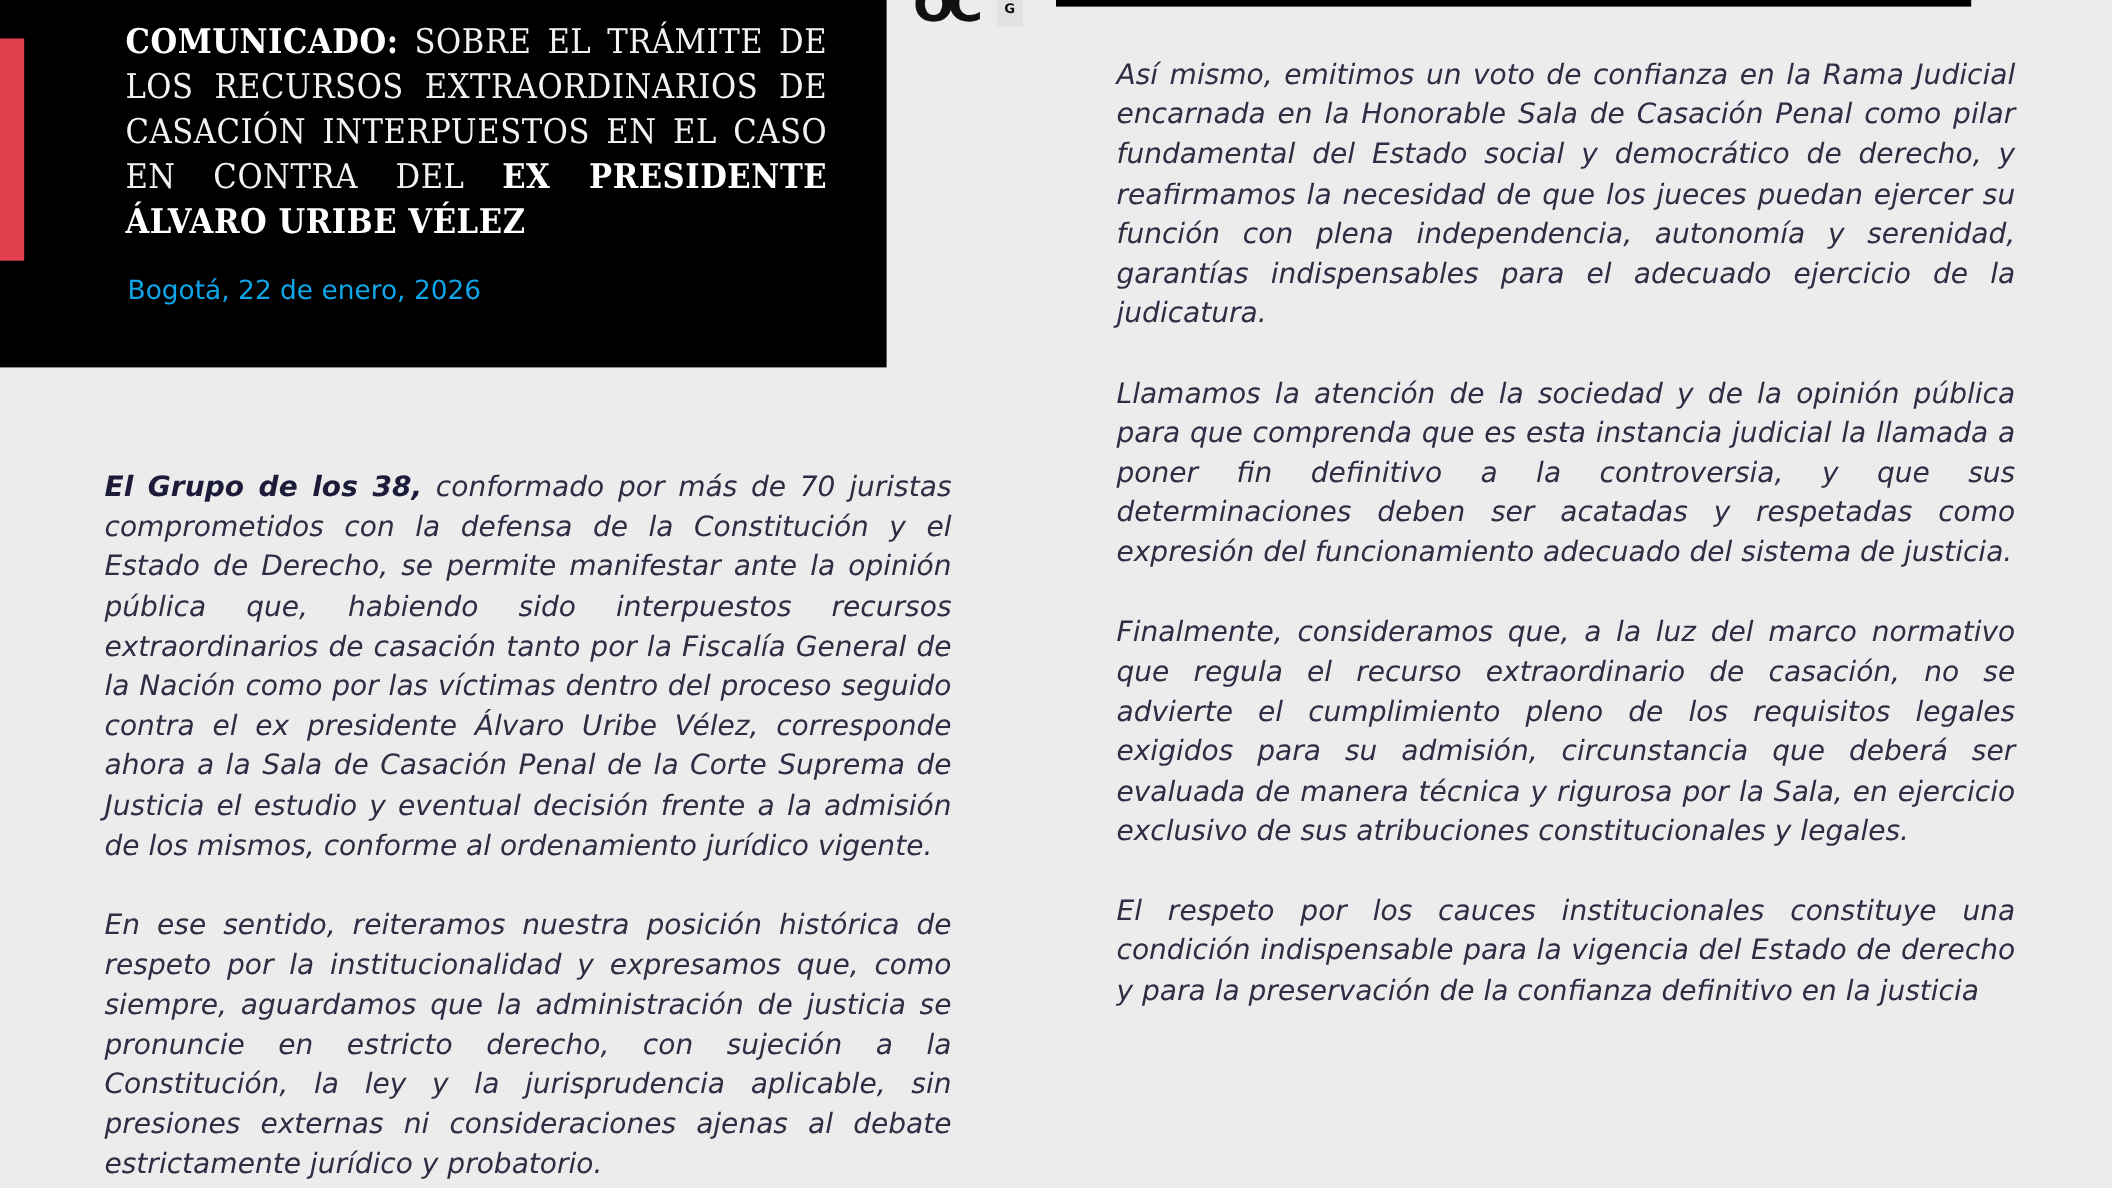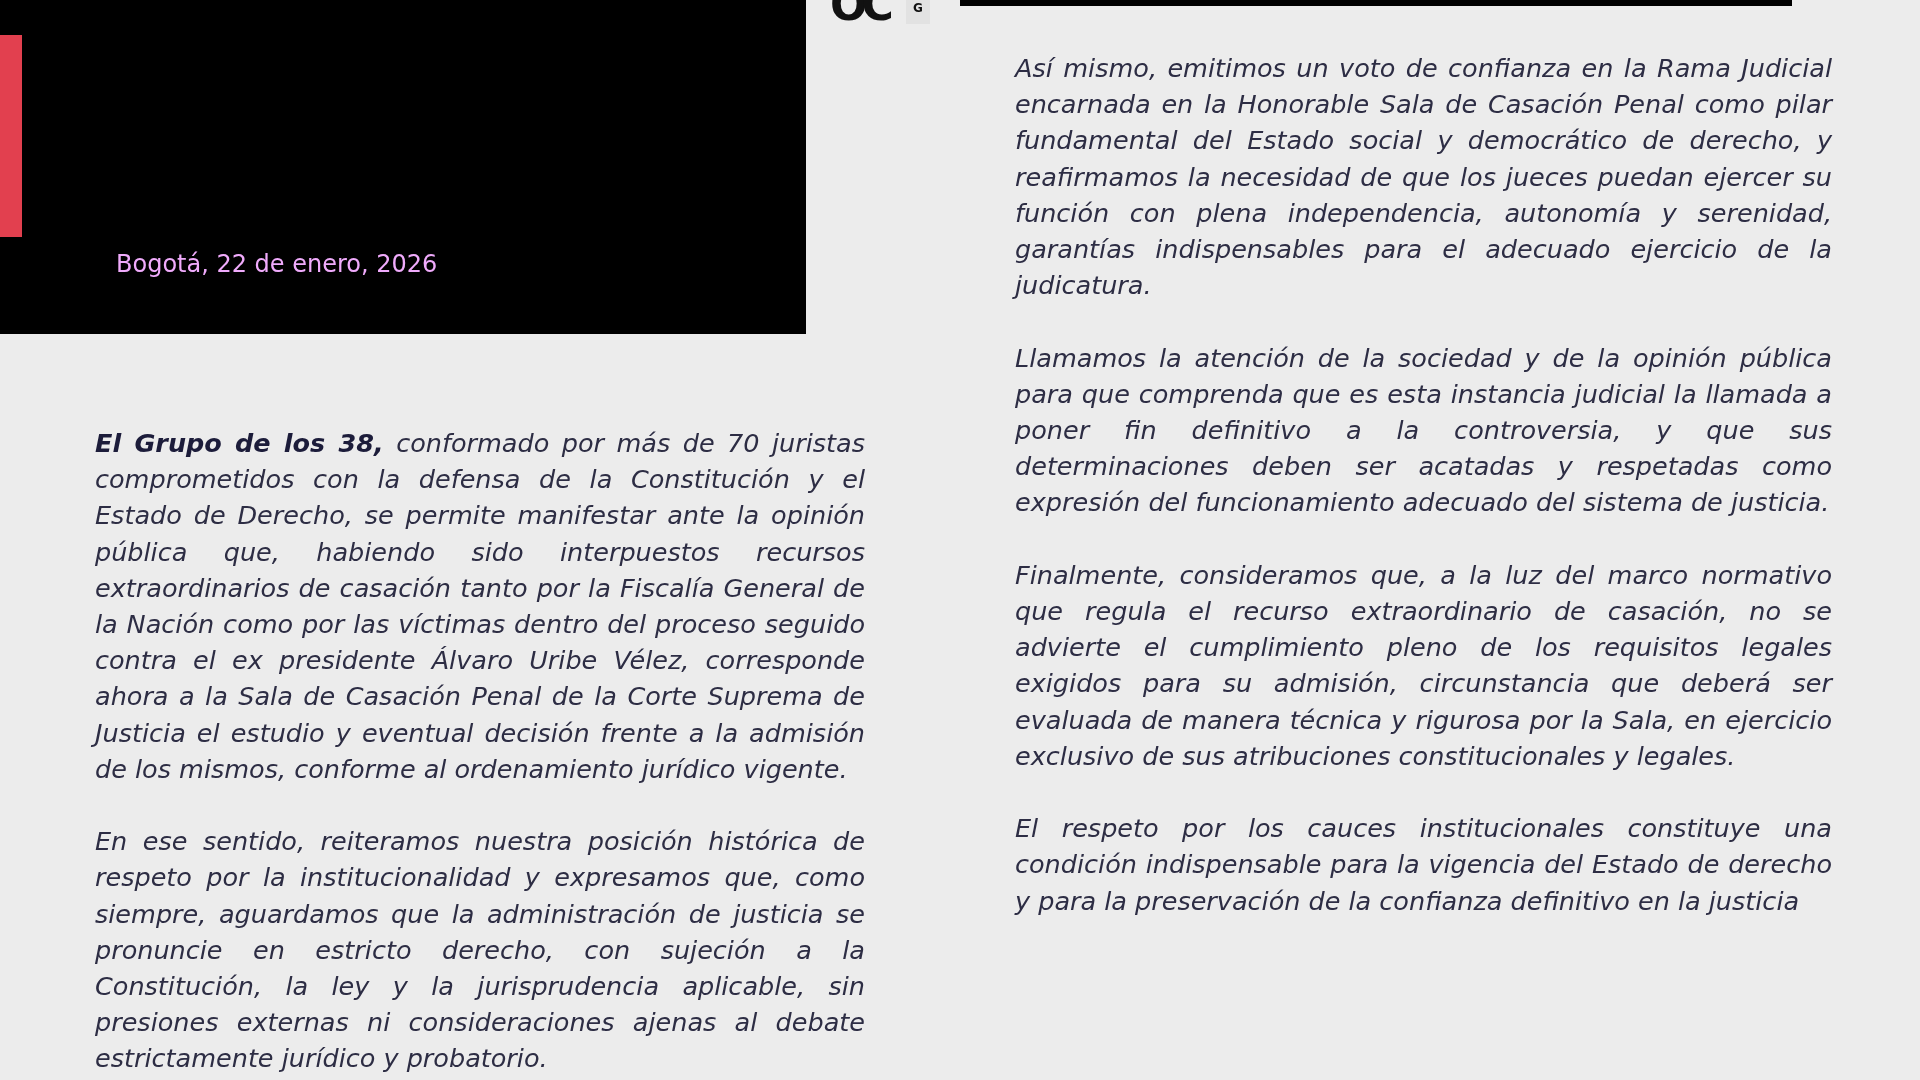--- a/index.html
+++ b/index.html
@@ -21,21 +21,21 @@
     font-family:"DejaVu Serif", serif;
     font-size:31px; line-height:41px; color:#f2f2f2;
     text-align:justify; text-align-last:left;
     text-transform:uppercase; letter-spacing:0.5px;
     font-stretch:condensed;
   }
   .title b { font-weight:bold; color:#ffffff; }
   .title .light { font-weight:normal; }
   .date {
     position:absolute; left:116px; top:250px;
-    font-size:24px; color:#f0abfc;
+    font-size:24px; color:#0ea5e9;
   }
   .logo {
     position:absolute; left:830px; top:-14px; width:104px; height:38px;
   }
   .logo .oo { font-family:"DejaVu Sans", sans-serif; font-weight:bold; font-size:44px; color:#111; letter-spacing:-6px; line-height:38px; }
   .logo .small { position:absolute; left:76px; top:14px; width:24px; height:24px; background:#e2e2e2; font-size:12px; font-weight:bold; color:#111; text-align:center; line-height:16px; }
   .top-bar {
     position:absolute; left:960px; top:0; width:832px; height:6px; background:#000;
   }
   .col {
@@ -46,20 +46,21 @@
   .col p { margin:0 0 36.2px 0; }
   .col-left { left:95px; top:393px; width:770px;margin-top:32px; }
   .col-right { left:993px; top:50px; width:817px;margin-left:22px; }
   .col b { font-weight:bold; color:#1c1c3a; }
 </style>
 </head>
 <body>
 
 <div class="header-box">
   <div class="red-bar"></div>
+  <div class="title"><b>COMUNICADO:</b><span class="light"> SOBRE EL TRÁMITE DE LOS RECURSOS EXTRAORDINARIOS DE CASACIÓN INTERPUESTOS EN EL CASO EN CONTRA DEL </span><b>EX PRESIDENTE ÁLVARO URIBE VÉLEZ</b></div>
   <div class="date">Bogotá, 22 de enero, 2026</div>
 </div>
 
 <div class="logo">
   <span class="oo">OC</span>
   <span class="small">G</span>
 </div>
 
 <div class="top-bar"></div>
 

